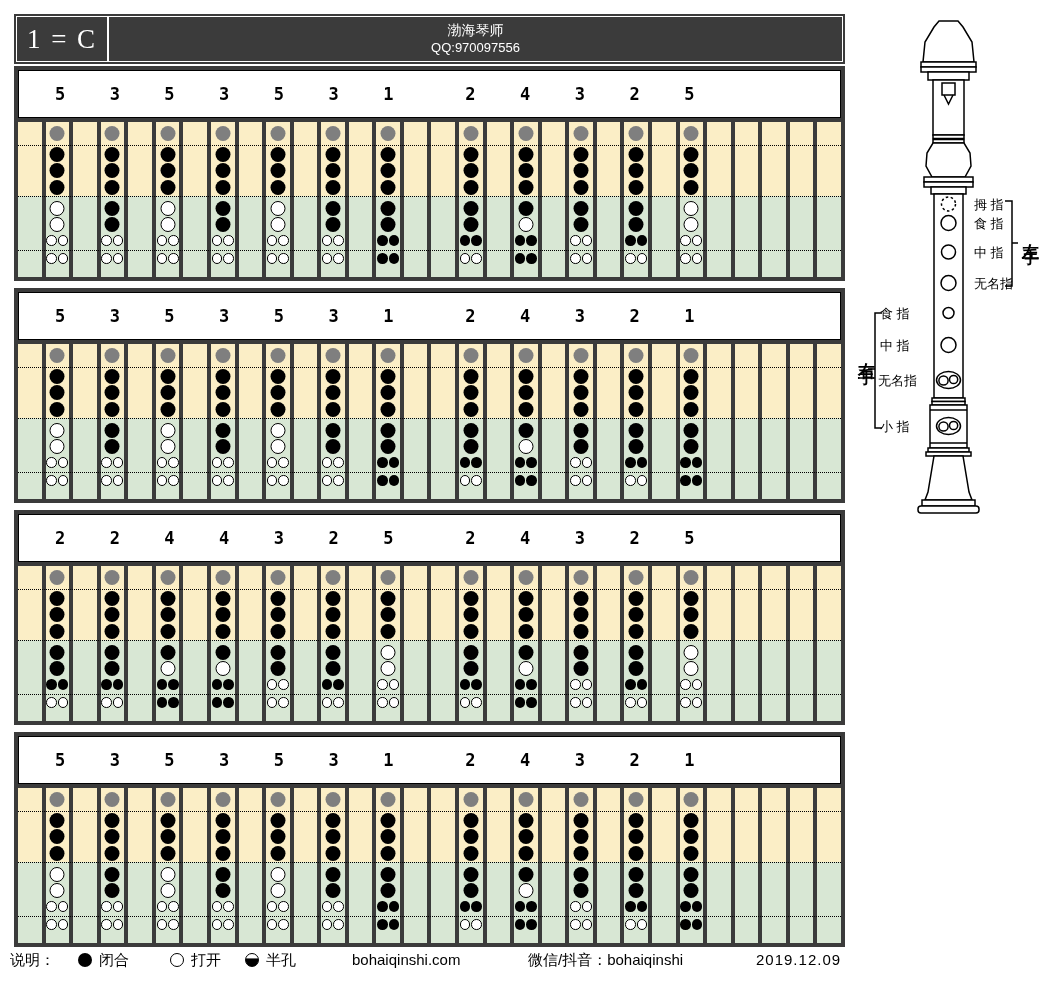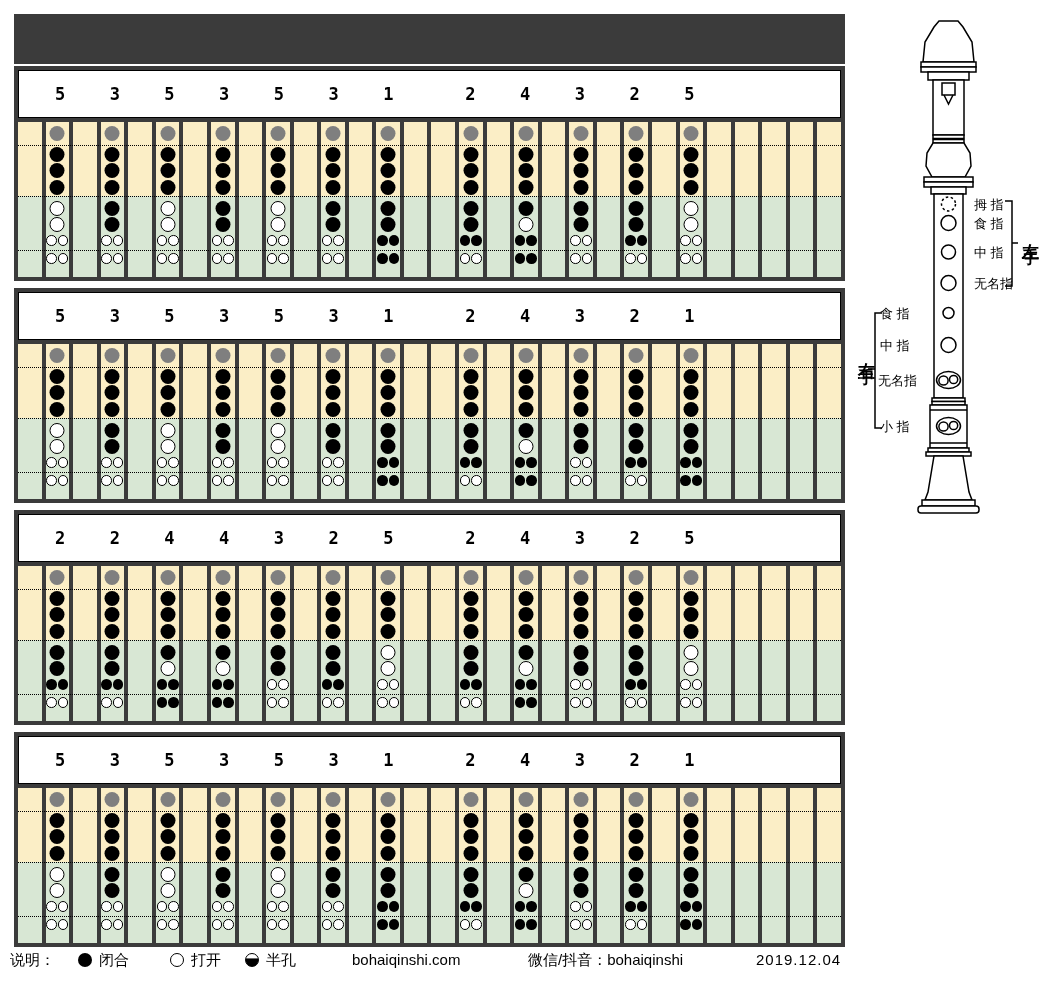--- a/index.html
+++ b/index.html
@@ -56,20 +56,25 @@
   .hand-label{position:absolute;font-size:17px;font-weight:bold;writing-mode:vertical-rl;
               letter-spacing:5px;color:#000;}
 </style>
 </head>
 <body>
 
 <div class="page">
 
   <div class="chart-col">
     <div class="titlebar">
+      <div class="hbox key">1 = C</div>
+      <div class="hbox author">
+        <div class="author-name">渤海琴师</div>
+        <div class="author-qq">QQ:970097556</div>
+      </div>
     </div>
     <div id="systems">
         <div class="system">
           <div class="numrow">
             <div class="numcell"></div>
             <div class="numcell">5</div>
             <div class="numcell"></div>
             <div class="numcell">3</div>
             <div class="numcell"></div>
             <div class="numcell">5</div>
@@ -1064,21 +1069,21 @@
       </div>
   </div>
 
   <div class="footer">
     <span class="item" style="left:0;">说明：</span>
     <span class="item" style="left:68px;"><span class="sym closed"></span><span>闭合</span></span>
     <span class="item" style="left:160px;"><span class="sym open"></span><span>打开</span></span>
     <span class="item" style="left:235px;"><span class="sym half"></span><span>半孔</span></span>
     <span class="item" style="left:342px;">bohaiqinshi.com</span>
     <span class="item" style="left:518px;text-align:right;">微信/抖音：bohaiqinshi</span>
-    <span class="item" style="left:746px;letter-spacing:1px;">2019.12.04</span>
+    <span class="item" style="left:746px;letter-spacing:1px;">2019.12.09</span>
   </div>
 
   <div class="recorder-panel">
     <svg width="197" height="950" viewBox="0 0 197 950">
       <g fill="#fff" stroke="#000" stroke-width="1.5">
         <path d="M84 11 H103 L108 17 L117 32 L119 52 H68 L70 32 L79 17 Z"></path>
         <rect x="66" y="52" width="55" height="5"></rect>
         <rect x="66" y="57" width="55" height="5"></rect>
         <rect x="73" y="62" width="41" height="8"></rect>
         <rect x="78" y="70" width="31" height="55"></rect>

